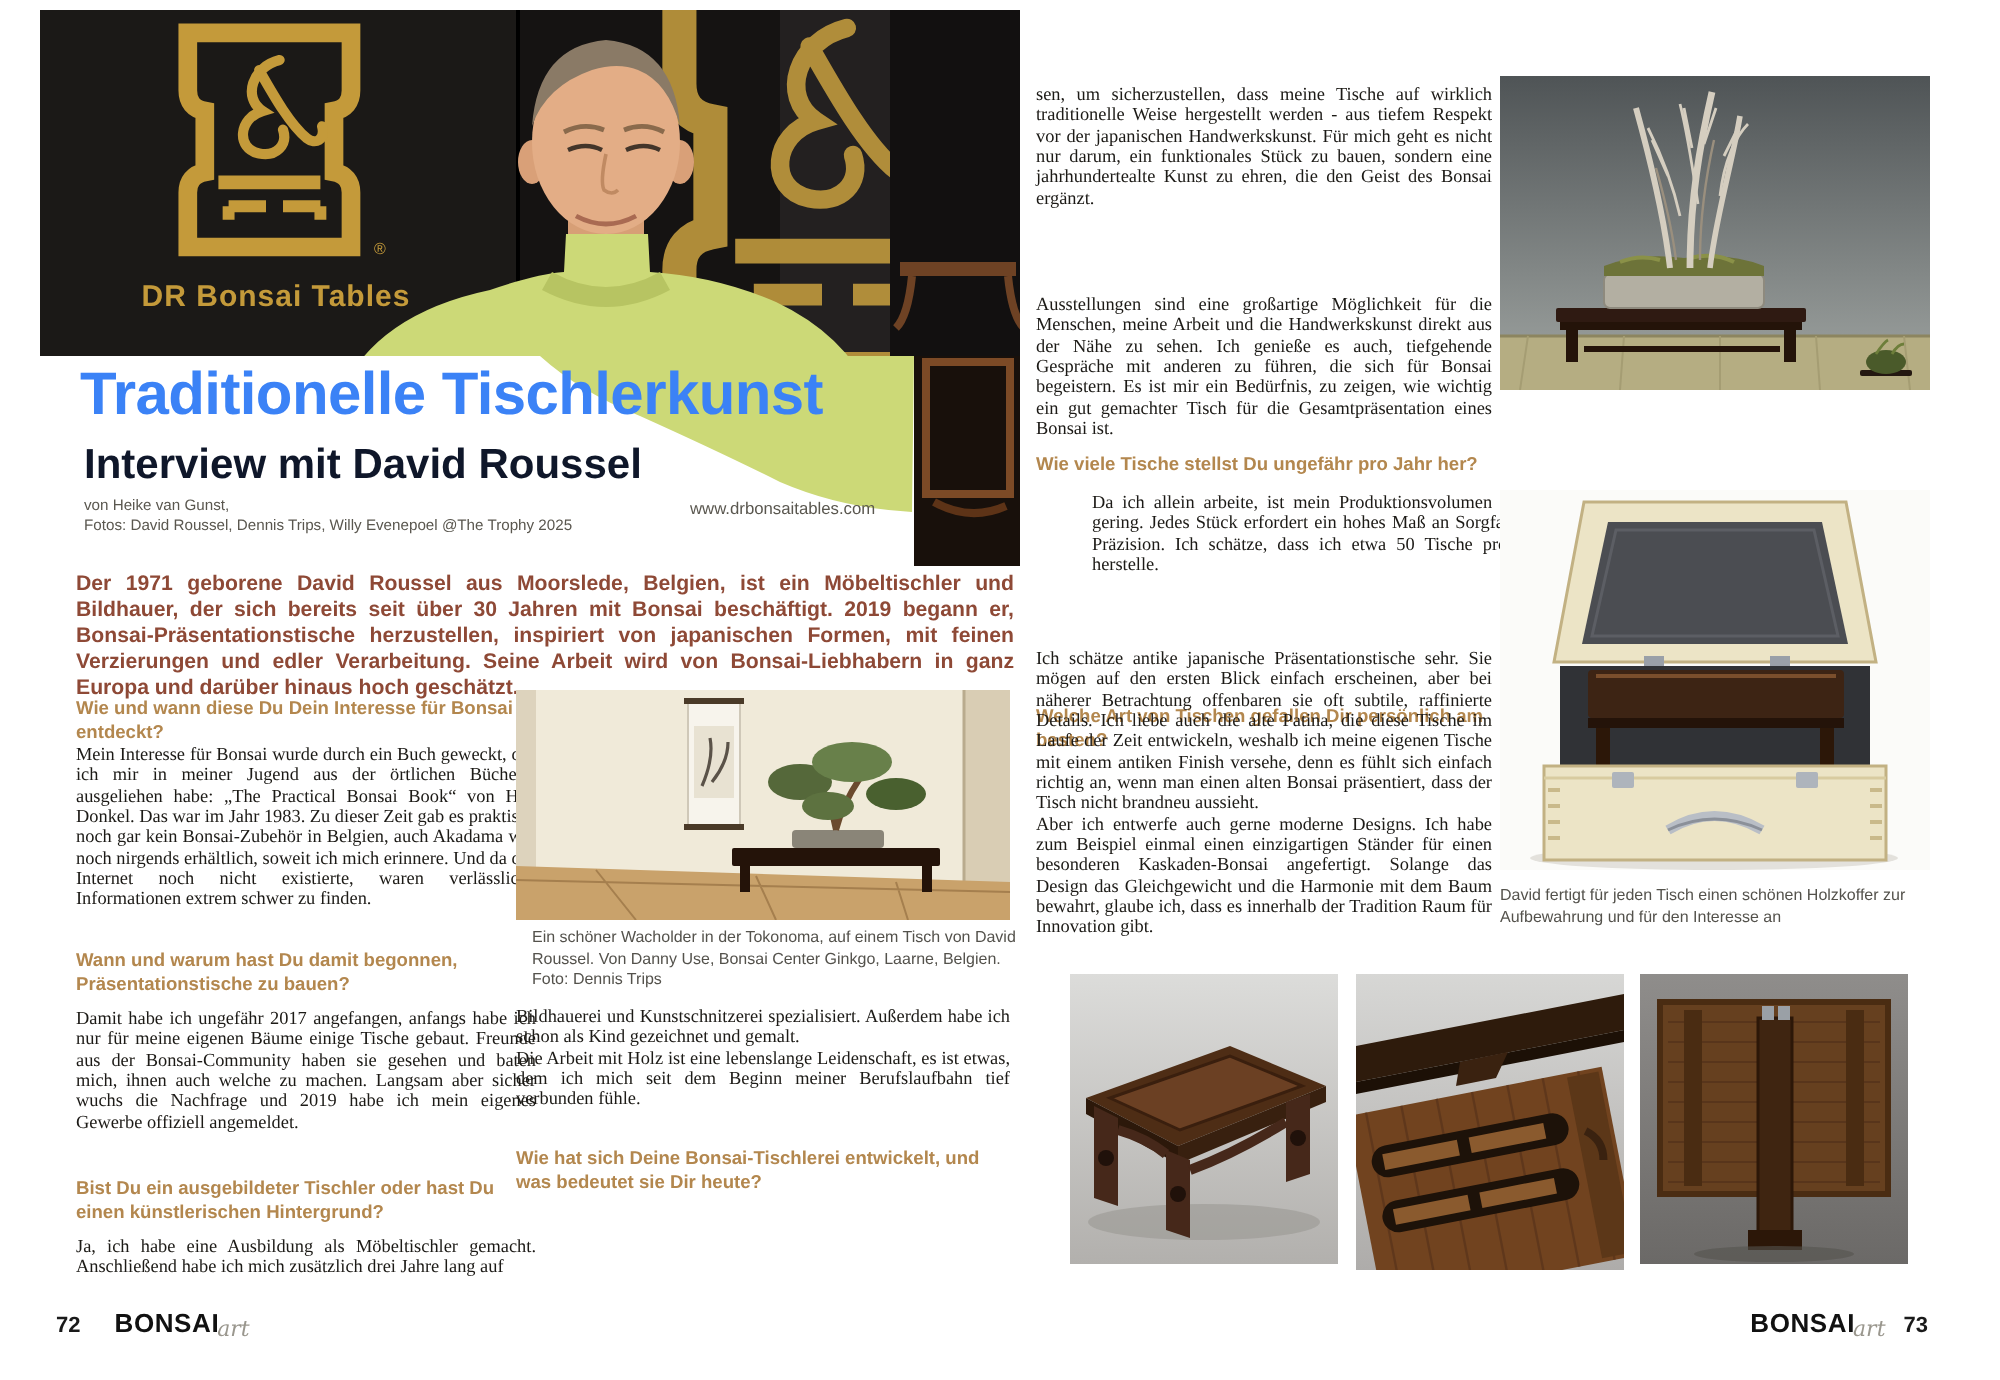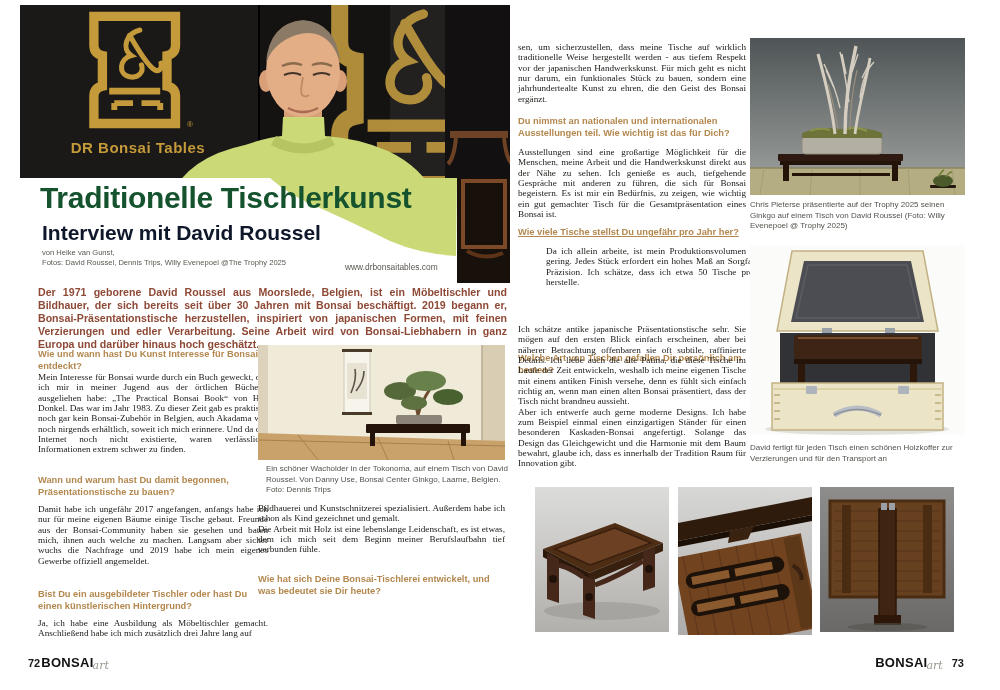--- a/index.html
+++ b/index.html
@@ -1,19 +1,19 @@
 <!DOCTYPE html>
 <html><head>
 <meta charset="utf-8">
 <style>
   html,body{margin:0;padding:0;background:#e8e8e8;}
   .spread{position:relative;width:1000px;height:690px;background:#ffffff;overflow:hidden;
           font-family:"Liberation Sans",sans-serif;}
   .abs{position:absolute;}
-  .title{font:700 30px/34px "Liberation Sans",sans-serif;color:#14532d;letter-spacing:-.3px;}
+  .title{font:700 30px/34px "Liberation Sans",sans-serif;color:#3b82f6;letter-spacing:-.3px;}
   .subtitle{font:700 21px/24px "Liberation Sans",sans-serif;color:#0f172a;}
   .byline{font:400 7.6px/10px "Liberation Sans",sans-serif;color:#5a574f;}
   .website{font:400 8.4px/10px "Liberation Sans",sans-serif;color:#5a574f;}
   .intro{font:700 10.6px/13px "Liberation Sans",sans-serif;color:#8e4936;text-align:justify;}
   .q{font:700 9.3px/11.6px "Liberation Sans",sans-serif;color:#b3874e;}
   .body{font:400 9.2px/10.35px "Liberation Serif",serif;color:#1c1a16;text-align:justify;}
   .cap{font:400 8px/10.6px "Liberation Sans",sans-serif;color:#54524c;}
   .pgnum{font:700 11px/14px "Liberation Sans",sans-serif;color:#1a1a1a;}
   .brand{font:700 13px/14px "Liberation Sans",sans-serif;color:#111;letter-spacing:.3px;}
   .brand-suffix{font:italic 400 11px/14px "DejaVu Serif",serif;color:#9a978e;margin-left:-1px;position:relative;top:2px;}
@@ -76,25 +76,25 @@
       <rect x="437" y="173" width="53" height="105" fill="#18100b"></rect>
       <rect x="443" y="176" width="42" height="66" fill="none" stroke="#7c4a26" stroke-width="4"></rect>
       <path d="M447,246 q18,10 36,2" stroke="#5d3317" stroke-width="4" fill="none"></path>
     </svg>
   </div>
 
   <div class="abs title" style="left:40px;top:181px;width:440px;">Traditionelle Tischlerkunst</div>
   <div class="abs subtitle" style="left:42px;top:221px;width:400px;">Interview mit David Roussel</div>
   <div class="abs byline" style="left:42px;top:248px;width:300px;">von Heike van Gunst,</div>
   <div class="abs byline" style="left:42px;top:258px;width:310px;">Fotos: David Roussel, Dennis Trips, Willy Evenepoel @The Trophy 2025</div>
-  <div class="abs website" style="left:345px;top:262px;width:160px;">www.drbonsaitables.com</div>
+  <div class="abs website" style="left:345px;top:249px;width:160px;">www.drbonsaitables.com</div>
 
   <div class="abs intro" style="left:38px;top:286px;width:469px;">Der 1971 geborene David Roussel aus Moorslede, Belgien, ist ein Möbeltischler und Bildhauer, der sich bereits seit über 30 Jahren mit Bonsai beschäftigt. 2019 begann er, Bonsai-Präsentationstische herzustellen, inspiriert von japanischen Formen, mit feinen Verzierungen und edler Verarbeitung. Seine Arbeit wird von Bonsai-Liebhabern in ganz Europa und darüber hinaus hoch geschätzt.</div>
 
-  <div class="abs q" style="left:38px;top:349px;width:230px;">Wie und wann hast Du Kunst Interesse für Bonsai entdeckt?</div>
+  <div class="abs q" style="left:38px;top:349px;width:230px;">Wie und wann diese Du Dein Interesse für Bonsai entdeckt?</div>
   <div class="abs body" style="left:38px;top:372px;width:230px;">Mein Interesse für Bonsai wurde durch ein Buch geweckt, das ich mir in meiner Jugend aus der örtlichen Bücherei ausgeliehen habe: „The Practical Bonsai Book“ von Han Donkel. Das war im Jahr 1983. Zu dieser Zeit gab es praktisch noch gar kein Bonsai-Zubehör in Belgien, auch Akadama war noch nirgends erhältlich, soweit ich mich erinnere. Und da das Internet noch nicht existierte, waren verlässliche Informationen extrem schwer zu finden.</div>
   <div class="abs q" style="left:38px;top:475px;width:230px;">Wann und warum hast Du damit begonnen, Präsentationstische zu bauen?</div>
   <div class="abs body" style="left:38px;top:504px;width:230px;">Damit habe ich ungefähr 2017 angefangen, anfangs habe ich nur für meine eigenen Bäume einige Tische gebaut. Freunde aus der Bonsai-Community haben sie gesehen und baten mich, ihnen auch welche zu machen. Langsam aber sicher wuchs die Nachfrage und 2019 habe ich mein eigenes Gewerbe offiziell angemeldet.</div>
   <div class="abs body" style="left:38px;top:618px;width:230px;">Ja, ich habe eine Ausbildung als Möbeltischler gemacht. Anschließend habe ich mich zusätzlich drei Jahre lang auf</div>
   <div class="abs q" style="left:38px;top:589px;width:230px;">Bist Du ein ausgebildeter Tischler oder hast Du einen künstlerischen Hintergrund?</div>
 
   <div class="abs photo" style="left:258px;top:345px;width:247px;height:115px;">
     <svg width="247" height="115" viewBox="0 0 247 115">
       <rect width="247" height="115" fill="#f0ead9"></rect>
       <rect x="0" width="10" height="115" fill="#ddd3bd"></rect>
@@ -123,23 +123,22 @@
     </svg>
   </div>
   <div class="abs cap" style="left:266px;top:464px;width:247px;">Ein schöner Wacholder in der Tokonoma, auf einem Tisch von David Roussel. Von Danny Use, Bonsai Center Ginkgo, Laarne, Belgien. Foto: Dennis Trips</div>
   <div class="abs body" style="left:258px;top:503px;width:247px;">
     <div>Bildhauerei und Kunstschnitzerei spezialisiert. Außerdem habe ich schon als Kind gezeichnet und gemalt.</div>
     <div>Die Arbeit mit Holz ist eine lebenslange Leidenschaft, es ist etwas, dem ich mich seit dem Beginn meiner Berufslaufbahn tief verbunden fühle.</div>
   </div>
   <div class="abs q" style="left:258px;top:574px;width:247px;">Wie hat sich Deine Bonsai-Tischlerei entwickelt, und was bedeutet sie Dir heute?</div>
 
   <div class="abs body" style="left:518px;top:42px;width:228px;">sen, um sicherzustellen, dass meine Tische auf wirklich traditionelle Weise hergestellt werden - aus tiefem Respekt vor der japanischen Handwerkskunst. Für mich geht es nicht nur darum, ein funktionales Stück zu bauen, sondern eine jahrhundertealte Kunst zu ehren, die den Geist des Bonsai ergänzt.</div>
-  <div class="abs q" style="left:518px;top:116px;width:228px;">Du nimmst an nationalen und internationalen Ausstellungen teil. Wie wichtig ist das für Dich?</div>
   <div class="abs body" style="left:518px;top:147px;width:228px;">Ausstellungen sind eine großartige Möglichkeit für die Menschen, meine Arbeit und die Handwerkskunst direkt aus der Nähe zu sehen. Ich genieße es auch, tiefgehende Gespräche mit anderen zu führen, die sich für Bonsai begeistern. Es ist mir ein Bedürfnis, zu zeigen, wie wichtig ein gut gemachter Tisch für die Gesamtpräsentation eines Bonsai ist.</div>
-  <div class="abs q" style="left:518px;top:227px;width:228px;text-decoration:underline;">Wie viele Tische stellst Du ungefähr pro Jahr her?</div>
+  <div class="abs q" style="left:518px;top:227px;width:228px;">Wie viele Tische stellst Du ungefähr pro Jahr her?</div>
   <div class="abs body" style="left:518px;top:246px;width:228px;margin-left:28px;">Da ich allein arbeite, ist mein Produktionsvolumen relativ gering. Jedes Stück erfordert ein hohes Maß an Sorgfalt und Präzision. Ich schätze, dass ich etwa 50 Tische pro Jahr herstelle.</div>
   <div class="abs q" style="left:518px;top:305px;width:228px;margin-top:48px;">Welche Art von Tischen gefallen Dir persönlich am besten?</div>
   <div class="abs body" style="left:518px;top:324px;width:228px;">
     <div>Ich schätze antike japanische Präsentationstische sehr. Sie mögen auf den ersten Blick einfach erscheinen, aber bei näherer Betrachtung offenbaren sie oft subtile, raffinierte Details. Ich liebe auch die alte Patina, die diese Tische im Laufe der Zeit entwickeln, weshalb ich meine eigenen Tische mit einem antiken Finish versehe, denn es fühlt sich einfach richtig an, wenn man einen alten Bonsai präsentiert, dass der Tisch nicht brandneu aussieht.</div>
     <div>Aber ich entwerfe auch gerne moderne Designs. Ich habe zum Beispiel einmal einen einzigartigen Ständer für einen besonderen Kaskaden-Bonsai angefertigt. Solange das Design das Gleichgewicht und die Harmonie mit dem Baum bewahrt, glaube ich, dass es innerhalb der Tradition Raum für Innovation gibt.</div>
   </div>
 
   <div class="abs photo" style="left:750px;top:38px;width:215px;height:157px;">
     <svg width="215" height="157" viewBox="0 0 215 157">
       <defs>
@@ -169,21 +168,20 @@
         <path d="M90,70 C86,52 80,38 74,26 M99,64 C96,44 94,30 90,14 M110,60 C112,42 118,30 124,24 M84,50 l-8,-18 M112,40 l8,-16 M96,36 l-4,-20 M102,34 l6,-18" stroke-width="1.4"></path>
       </g>
       <path d="M88,92 C86,76 82,60 78,46 M100,92 C100,70 103,50 107,32" stroke="#9a8f7e" stroke-width="1.2" fill="none"></path>
       <g>
         <rect x="180" y="147" width="26" height="3" rx="1" fill="#241811"></rect>
         <ellipse cx="193" cy="143" rx="10" ry="6" fill="#4a5a2a"></ellipse>
         <path d="M188,139 q4,-6 6,-7 M196,139 q3,-5 6,-5" stroke="#6d7e3a" stroke-width="1.4" fill="none"></path>
       </g>
     </svg>
   </div>
-  <div class="abs cap" style="left:750px;top:200px;width:215px;">Chris Pieterse präsentierte auf der Trophy 2025 seinen Ginkgo auf einem Tisch von David Roussel (Foto: Willy Evenepoel @ Trophy 2025)</div>
 
   <div class="abs photo" style="left:750px;top:245px;width:215px;height:190px;">
     <svg width="215" height="190" viewBox="0 0 215 190">
       <rect width="215" height="190" fill="#fbfbf9"></rect>
       <ellipse cx="107" cy="184" rx="92" ry="6" fill="#e3e1dc"></ellipse>
       <g>
         <polygon points="42,6 173,6 188,86 27,86" fill="#ece4c6" stroke="#c2b183" stroke-width="1.5"></polygon>
         <polygon points="54,16 161,16 174,77 41,77" fill="#4b4d52"></polygon>
         <polygon points="58,20 157,20 169,73 46,73" fill="none" stroke="#5c5e64" stroke-width="1.5"></polygon>
         <rect x="72" y="83" width="10" height="5" fill="#9aa0a8"></rect>
@@ -201,21 +199,21 @@
         <rect x="22" y="138" width="171" height="47" fill="#ece4c6" stroke="#c2b183" stroke-width="1.5"></rect>
         <line x1="22" y1="144" x2="193" y2="144" stroke="#d8cba0" stroke-width="1.5"></line>
         <path d="M24,150 h6 M24,158 h6 M24,166 h6 M24,174 h6 M185,150 h6 M185,158 h6 M185,166 h6 M185,174 h6" stroke="#c9b98b" stroke-width="2"></path>
         <rect x="56" y="141" width="11" height="8" rx="1" fill="#aeb4bc"></rect>
         <rect x="148" y="141" width="11" height="8" rx="1" fill="#aeb4bc"></rect>
         <path d="M84,170 Q107,156 131,170" stroke="#b9bec6" stroke-width="5" fill="none"></path>
         <path d="M84,170 Q107,159 131,170" stroke="#8b9099" stroke-width="1.5" fill="none"></path>
       </g>
     </svg>
   </div>
-  <div class="abs cap" style="left:750px;top:443px;width:215px;">David fertigt für jeden Tisch einen schönen Holzkoffer zur Verzierungen und für den Transport an</div>
+  <div class="abs cap" style="left:750px;top:443px;width:215px;">David fertigt für jeden Tisch einen schönen Holzkoffer zur Aufbewahrung und für den Interesse an</div>
 
   <div class="abs photo" style="left:535px;top:487px;width:134px;height:145px;">
     <svg width="134" height="145" viewBox="0 0 134 145">
       <defs>
           <linearGradient id="p1" x1="0" y1="0" x2="0" y2="1">
             <stop offset="0" stop-color="#dcdcda"></stop>
             <stop offset="1" stop-color="#b2b0ad"></stop>
           </linearGradient>
         </defs>
       <rect width="134" height="145" fill="url(#p1)"></rect>
@@ -275,21 +273,21 @@
       <rect x="22" y="18" width="9" height="88" fill="#4a2c12"></rect>
       <rect x="103" y="18" width="9" height="88" fill="#4a2c12"></rect>
       <rect x="59" y="22" width="17" height="110" fill="#3f2511" stroke="#2c1708" stroke-width="1.5"></rect>
       <rect x="54" y="128" width="27" height="10" fill="#2c1708"></rect>
       <rect x="61" y="16" width="6" height="7" fill="#9aa0a6"></rect>
       <rect x="69" y="16" width="6" height="7" fill="#9aa0a6"></rect>
       <ellipse cx="67" cy="140" rx="40" ry="4" fill="#55534f" opacity="0.6"></ellipse>
     </svg>
   </div>
 
-  <div class="abs" style="left:28px;top:653px;display:flex;align-items:baseline;gap:1px;">
+  <div class="abs" style="left:28px;top:653px;display:flex;align-items:baseline;gap:17px;">
     <span class="pgnum">72</span>
     <span>
       <span class="brand">BONSAI</span><span class="brand-suffix">art</span>
     </span>
   </div>
   <div class="abs" style="left:818px;top:653px;width:146px;display:flex;align-items:baseline;gap:9px;justify-content:flex-end;">
     <span>
       <span class="brand">BONSAI</span><span class="brand-suffix">art</span>
     </span>
     <span class="pgnum">73</span>

